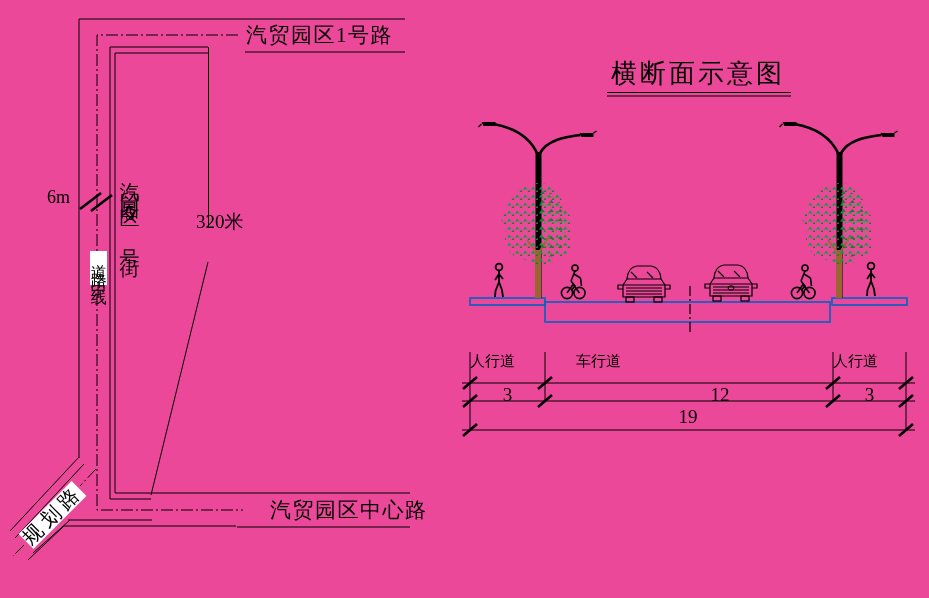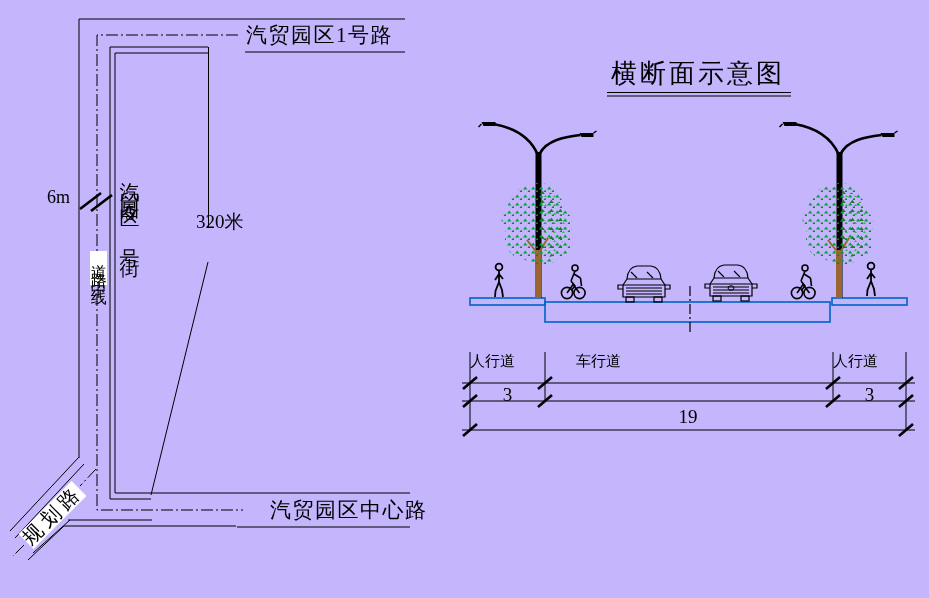--- a/index.html
+++ b/index.html
@@ -1,17 +1,17 @@
 <!DOCTYPE html>
 <html><head>
 <meta charset="utf-8">
 <style>
   html,body{margin:0;padding:0;background:#fff;}
   #canvas{
-    position:relative;width:929px;height:598px;background:#c4b5fd;overflow:hidden;
+    position:relative;width:929px;height:598px;background:#ec4899;overflow:hidden;
     font-family:"Liberation Serif","DejaVu Serif",serif;color:#000;
   }
   #drawing{position:absolute;left:0;top:0;}
   .t{position:absolute;white-space:nowrap;line-height:1.05;}
   .road-name{font-size:21px;letter-spacing:1.5px;}
   .vtext{writing-mode:vertical-rl;text-orientation:upright;}
   .street-name{font-size:20px;letter-spacing:9px;left:119px;top:166px;}
   .cl-name{font-size:16px;letter-spacing:8px;left:90px;top:251px;background:#fff;padding:1px 0;}
   .len{font-size:19px;left:196px;top:212px;}
   .wid{font-size:18px;left:47px;top:188px;font-family:Liberation Serif, serif;}
@@ -190,16 +190,17 @@
 
   <div class="t planned">规划路</div>
 
   <div class="t sec-title">横断面示意图</div>
 
   <div class="t dim-label dl-left">人行道</div>
   <div class="t dim-label dl-center">车行道</div>
   <div class="t dim-label dl-right">人行道</div>
 
   <div class="t dim-num dl-left">3</div>
+  <div class="t dim-num dl-center">12</div>
   <div class="t dim-num dl-right">3</div>
 
   <div class="t dim-total">19</div>
 </div>
 
 </body></html>

